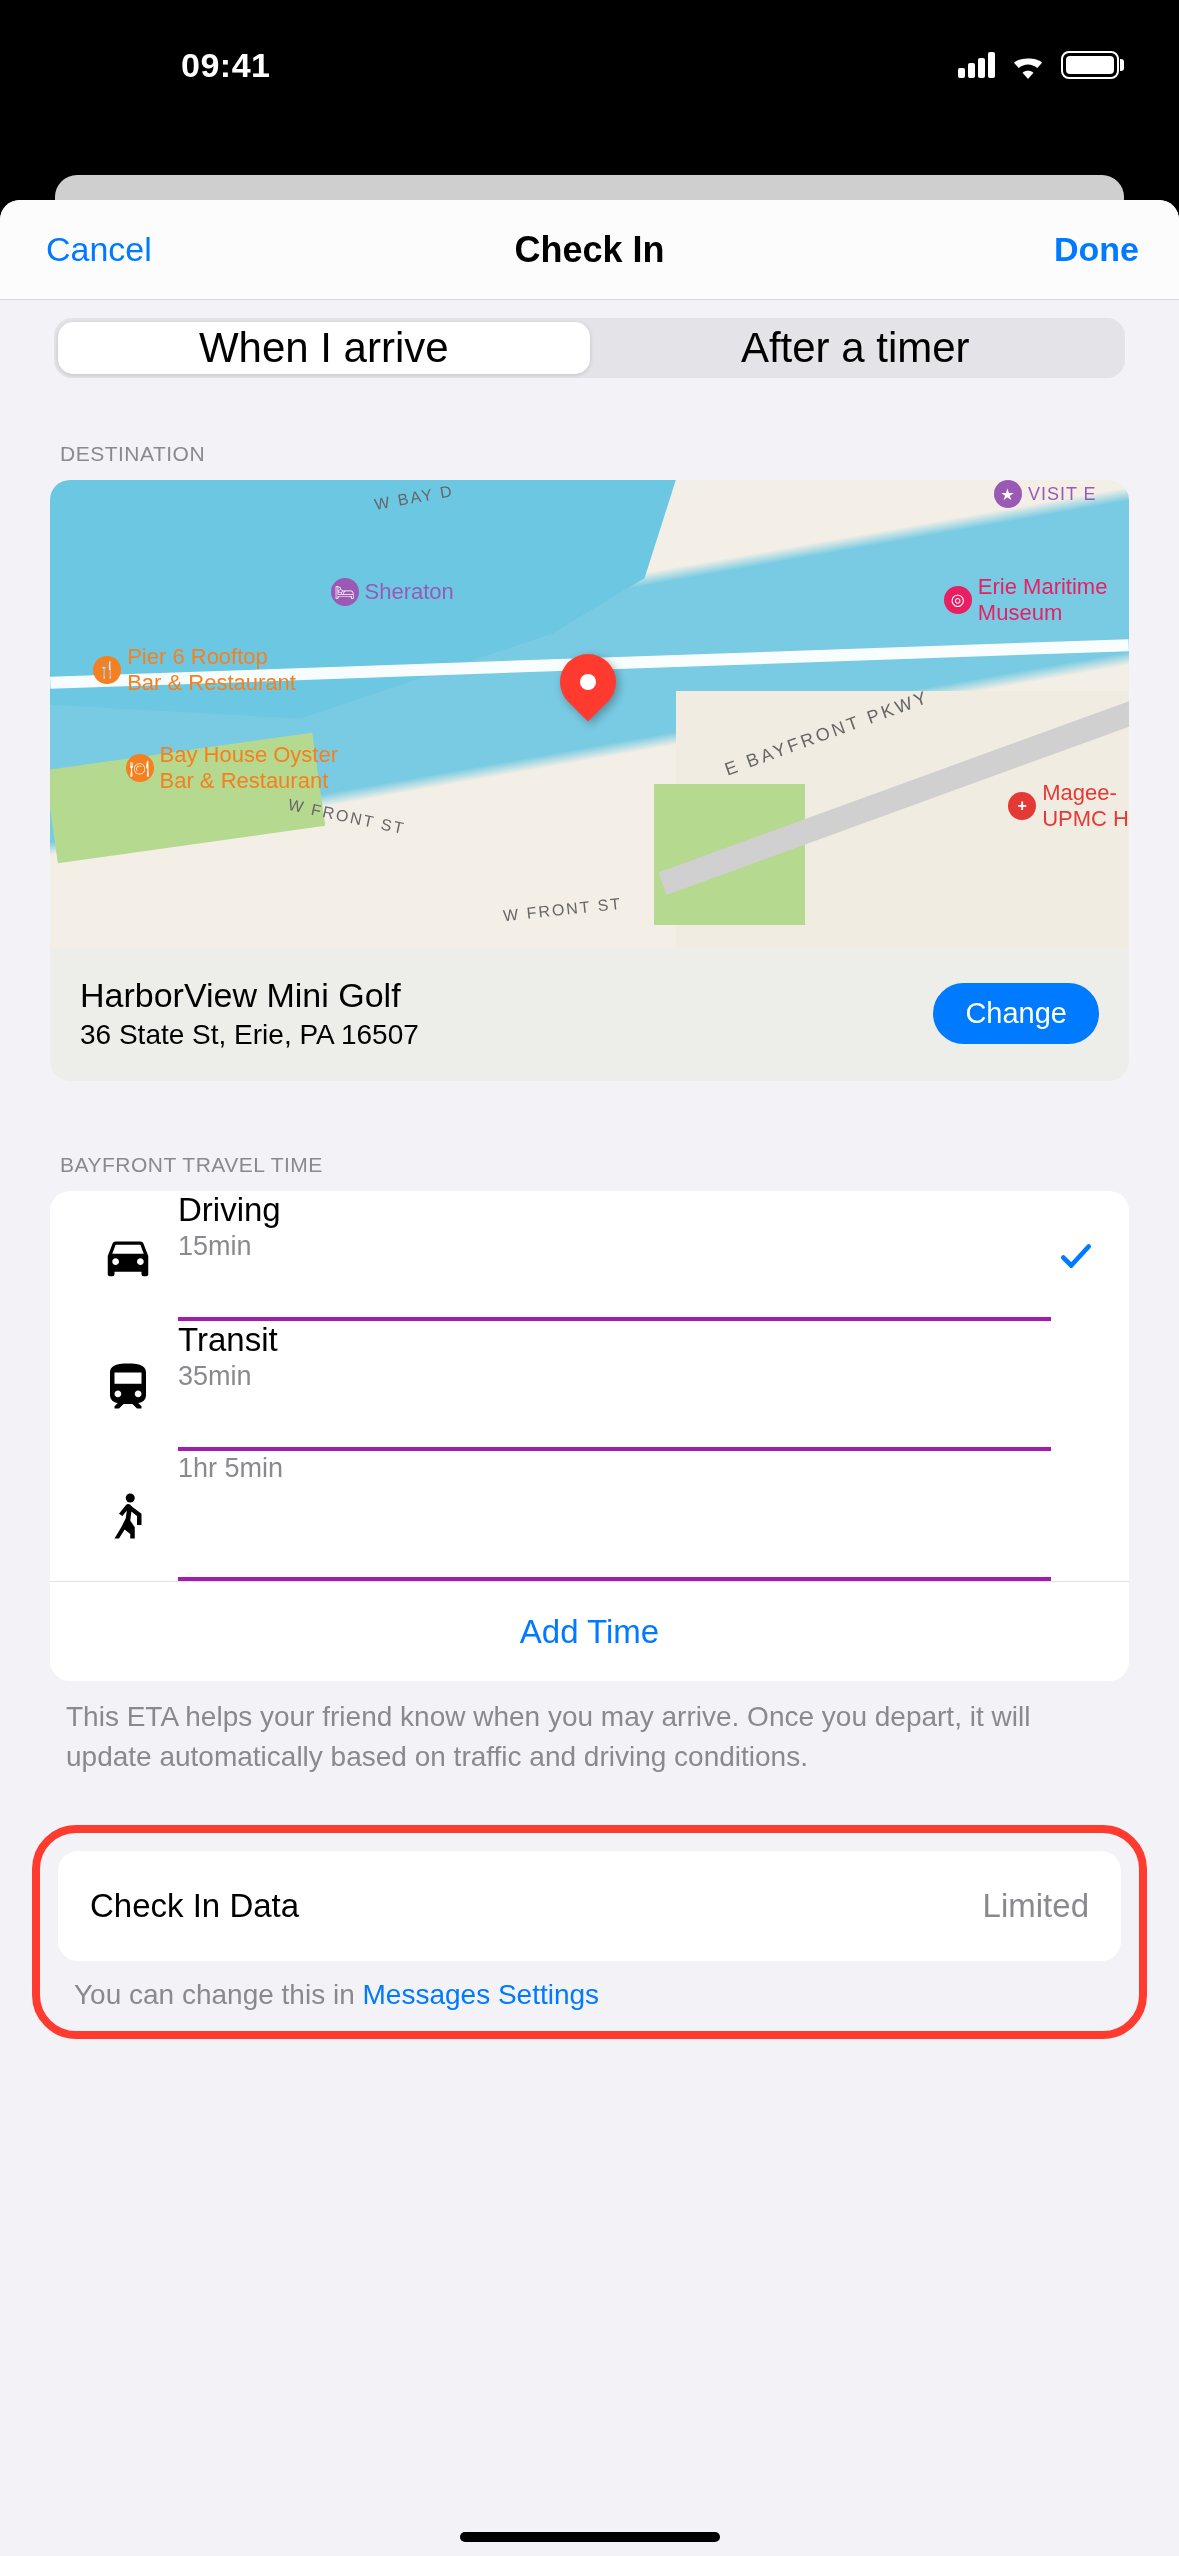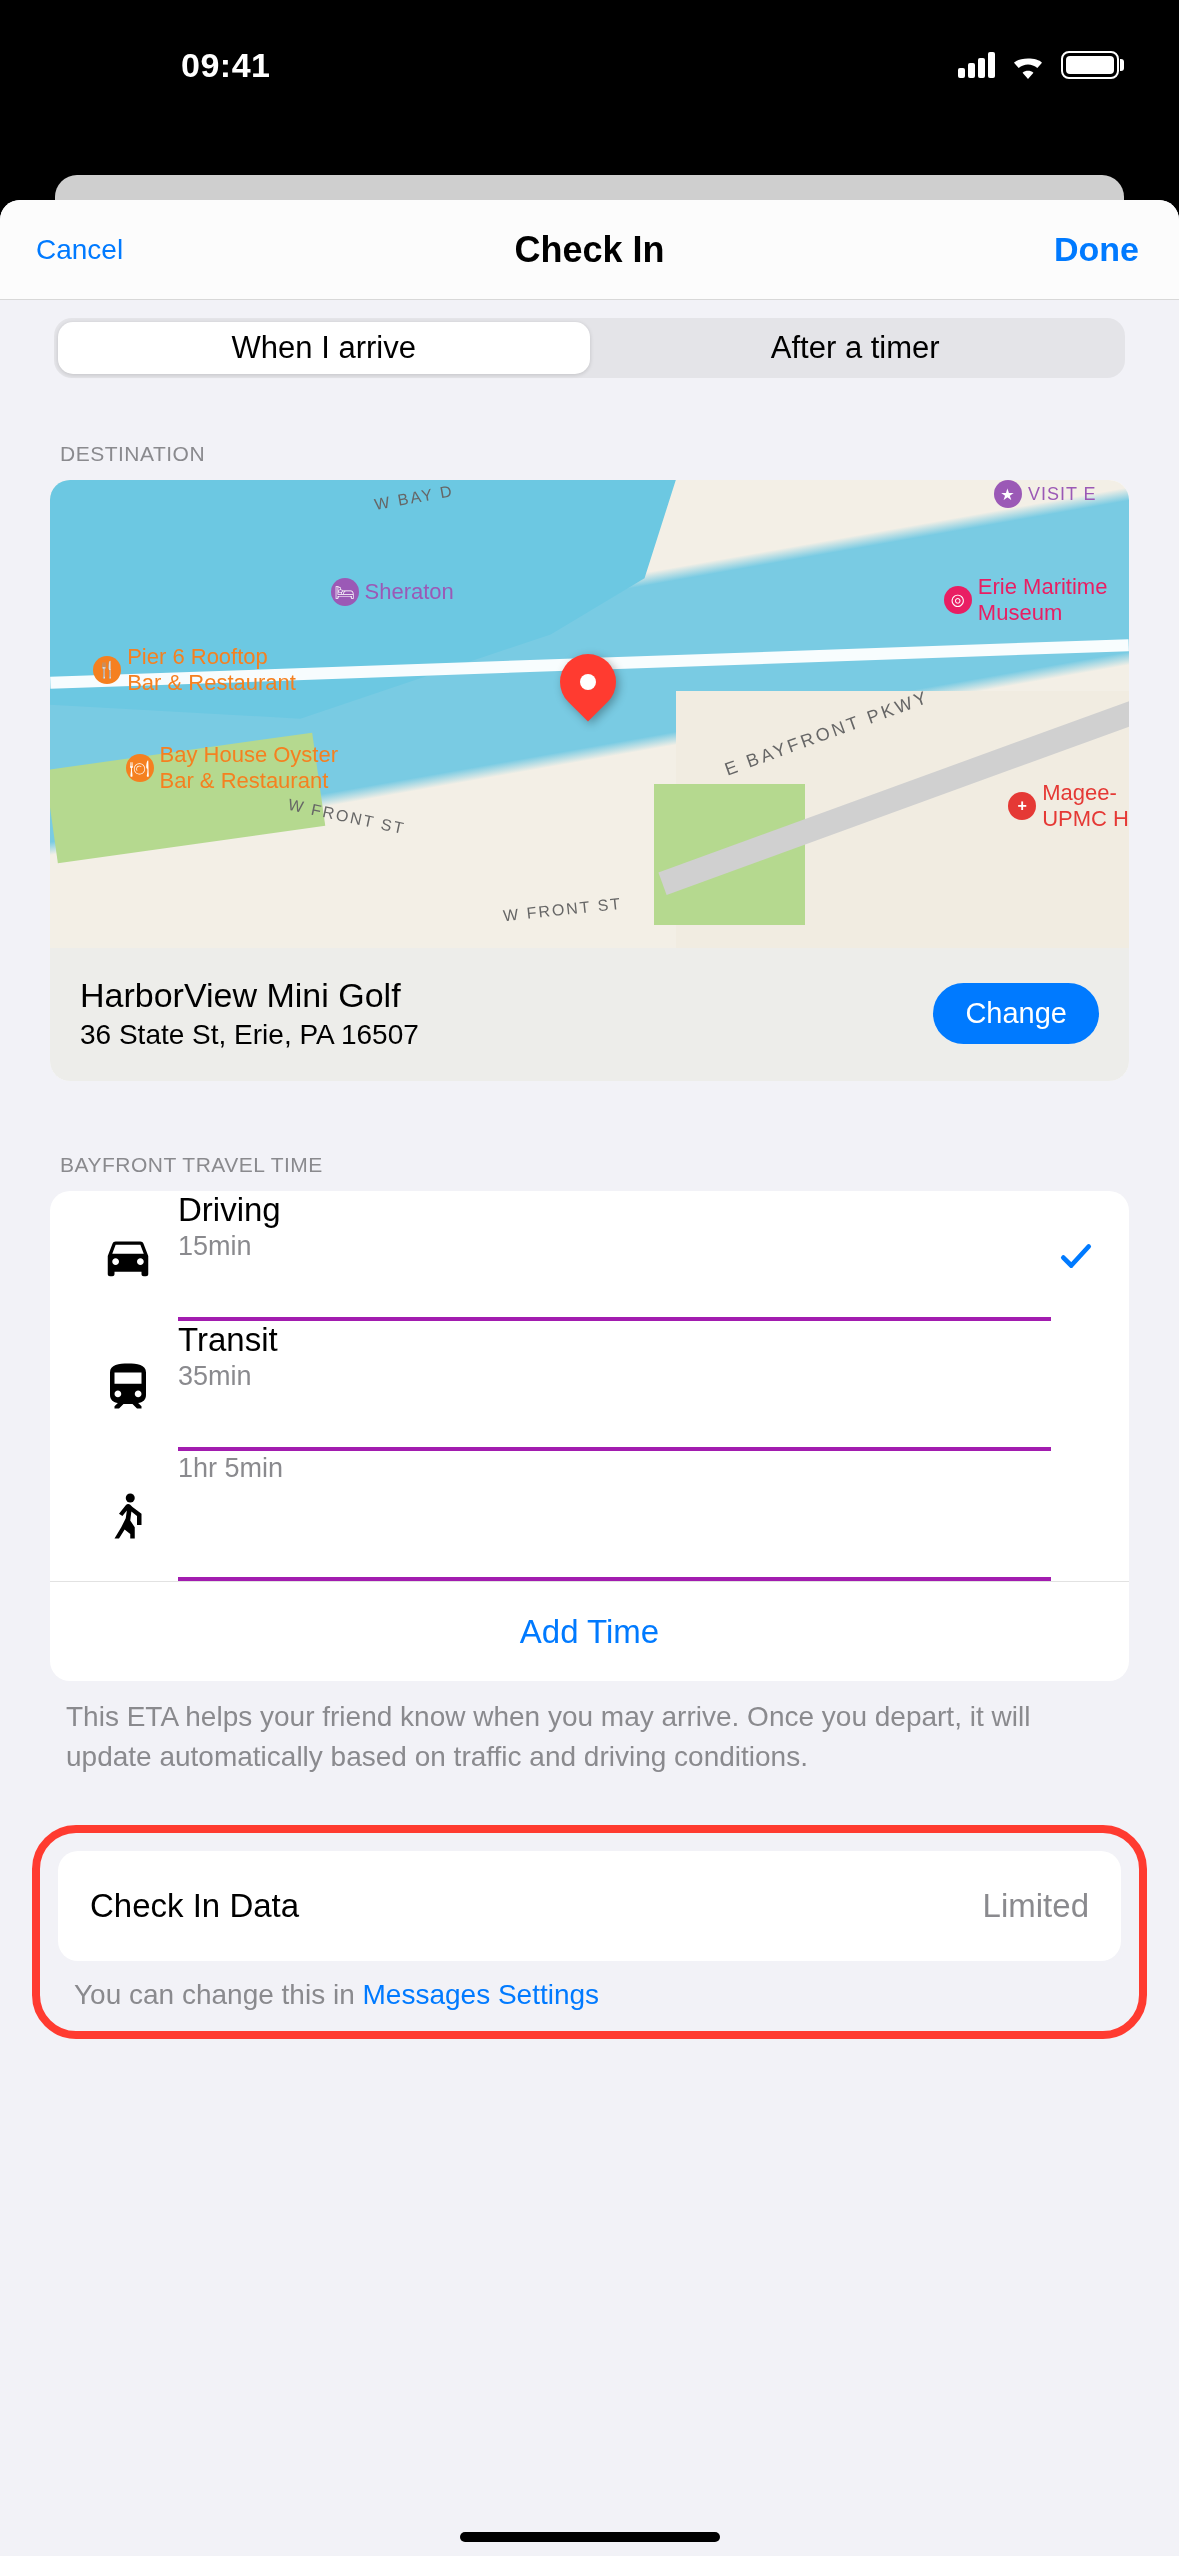--- a/index.html
+++ b/index.html
@@ -46,39 +46,39 @@
     
     .nav-header {
       height: 100px;
       background: #fcfcfc;
       border-bottom: 1px solid #d8d8d8;
       display: flex;
       align-items: center;
       padding: 0 30px;
       position: relative;
     }
-    .nav-cancel { font-size: 28px; color: #007aff; position:absolute; left: 36px; }
+    .nav-cancel { font-size: 34px; color: #007aff; position:absolute; left: 46px; }
     .nav-title { font-size: 36px; font-weight: 600; color: #000; position:absolute; left:50%; transform:translateX(-50%); }
     .nav-done { font-size: 34px; font-weight: 600; color: #007aff; position:absolute; right:40px; }
 
     .content { padding: 18px 26px 0 26px; }
 
     
     .segmented {
       background: #e4e4e8;
       border-radius: 18px;
       padding: 4px;
       display: flex;
       height: 60px;
       margin: 0 28px 64px 28px;
     }
     .segment {
       flex: 1;
       display:flex; align-items:center; justify-content:center;
-      font-size: 31px;
+      font-size: 42px;
       color: #000;
       border-radius: 15px;
       cursor: pointer;
     }
     .segment.selected {
       background: #fff;
       font-weight: 500;
       box-shadow: 0 1px 4px rgba(0,0,0,0.15);
     }
 

